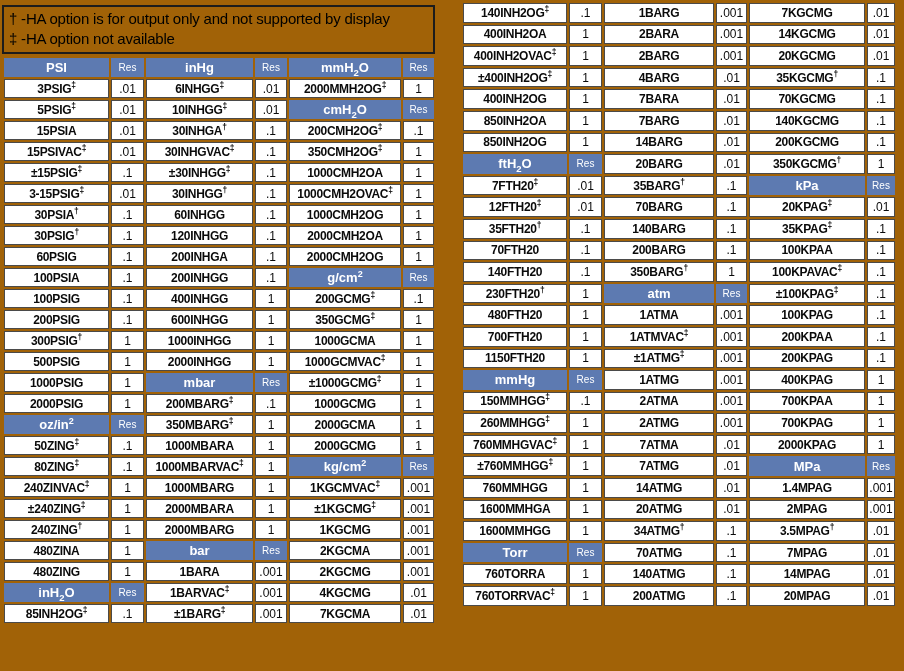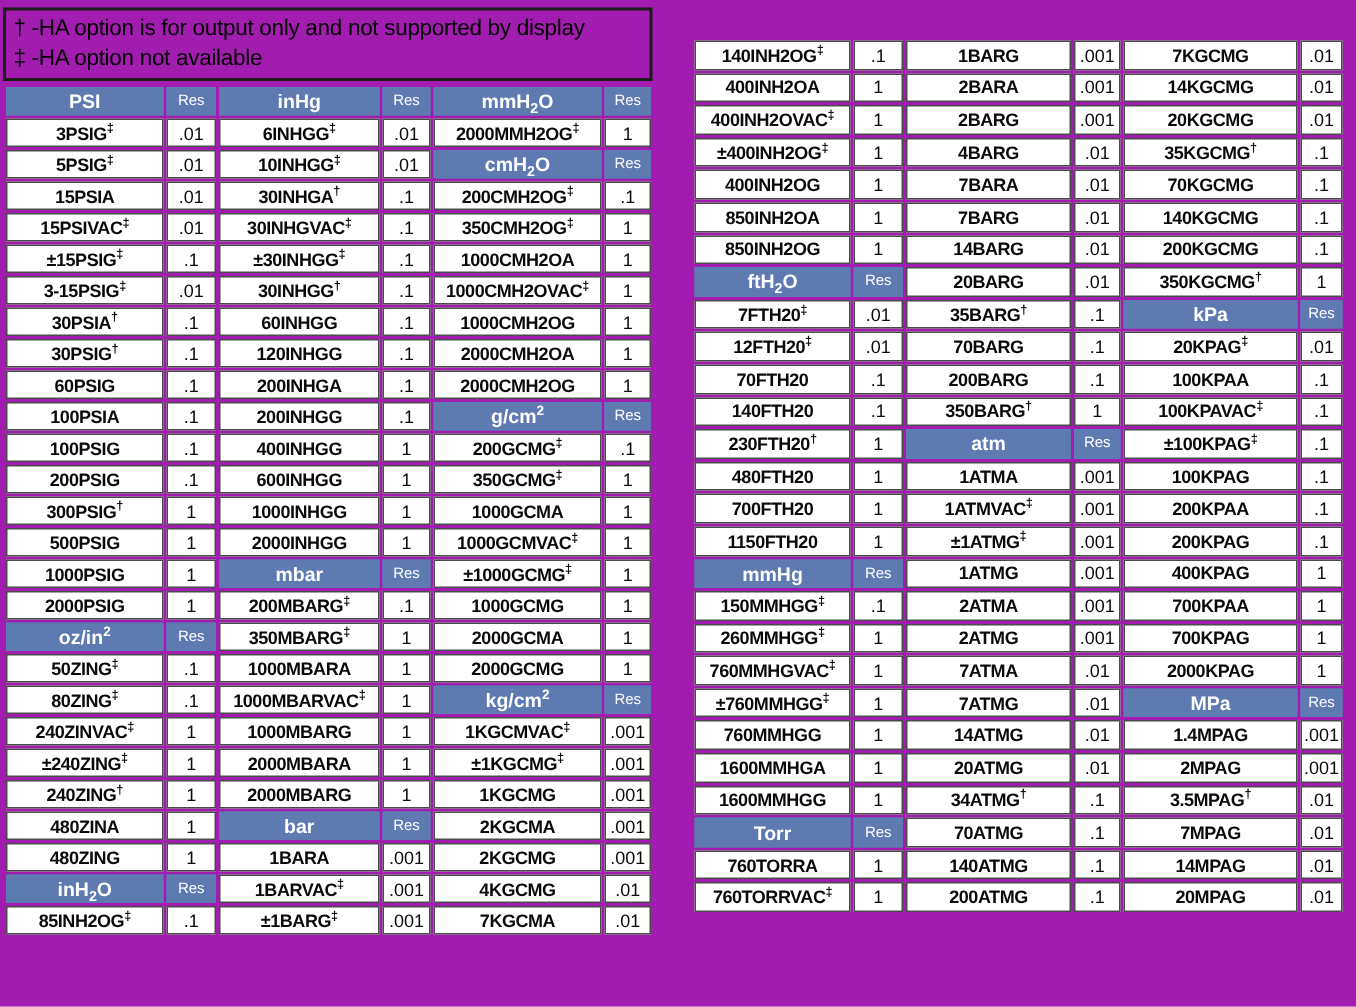--- a/index.html
+++ b/index.html
@@ -3,24 +3,24 @@
 <meta charset="utf-8">
 <style>
   :root{
     --hdr-bg:#5d7ab1;
     --hdr-text:#ffffff;
     --cell-border:#4a4a4a;
     --text:#0a0a0a;
   }
   html,body{margin:0;padding:0;background:#ffffff;}
   body{width:904px;height:671px;font-family:"Liberation Sans", sans-serif;overflow:hidden;}
-  .page{position:relative;width:904px;height:671px;background:#a21caf;}
+  .page{position:relative;width:904px;height:671px;background:#a16207;}
 
   .left-col{position:absolute;left:2px;top:5px;width:434px;}
-  .right-col{position:absolute;left:461px;top:25px;width:436px;}
+  .right-col{position:absolute;left:461px;top:1px;width:436px;}
 
   .note-box{
     box-sizing:border-box;
     border:2px solid #1c1c1c;
     width:433px;
     padding:2px 6px 3px 5px;
     font-size:15px;
     line-height:20px;
     color:#000000;
     letter-spacing:-0.2px;
@@ -391,20 +391,28 @@
           </tr>
           <tr>
             <td>12FTH20<sup>‡</sup></td>
             <td class="res">.01</td>
             <td>70BARG</td>
             <td class="res">.1</td>
             <td>20KPAG<sup>‡</sup></td>
             <td class="res">.01</td>
           </tr>
           <tr>
+            <td>35FTH20<sup>†</sup></td>
+            <td class="res">.1</td>
+            <td>140BARG</td>
+            <td class="res">.1</td>
+            <td>35KPAG<sup>‡</sup></td>
+            <td class="res">.1</td>
+          </tr>
+          <tr>
             <td>70FTH20</td>
             <td class="res">.1</td>
             <td>200BARG</td>
             <td class="res">.1</td>
             <td>100KPAA</td>
             <td class="res">.1</td>
           </tr>
           <tr>
             <td>140FTH20</td>
             <td class="res">.1</td>

